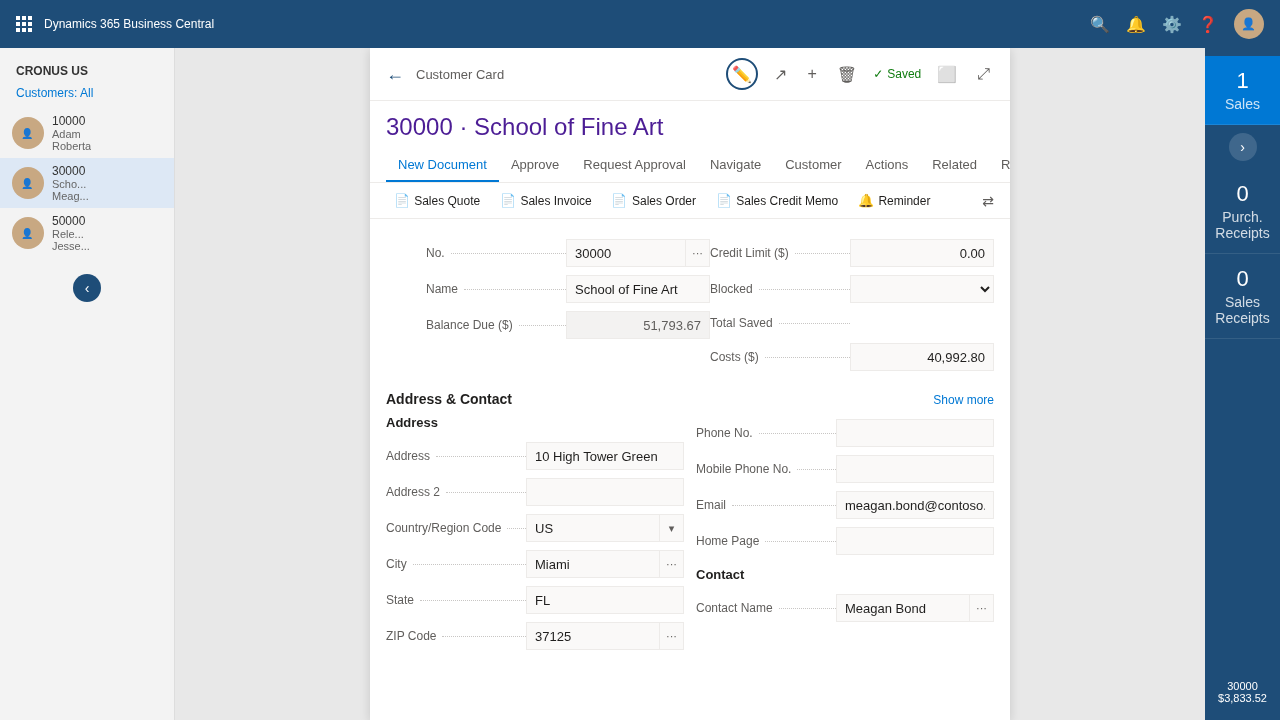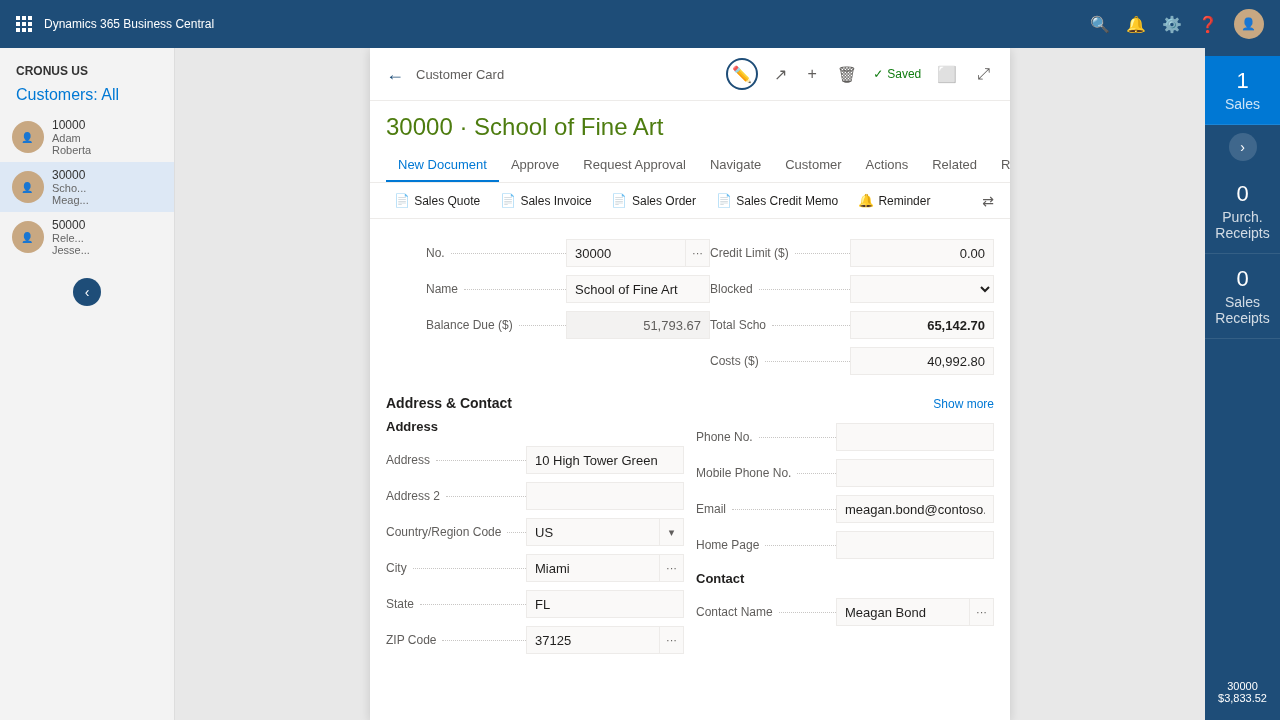--- a/index.html
+++ b/index.html
@@ -80,21 +80,21 @@
       flex-shrink: 0;
     }
     .sidebar-header {
       padding: 8px 16px 4px;
       font-size: 12px;
       font-weight: 600;
       color: #333;
     }
     .sidebar-filter {
       padding: 4px 16px 8px;
-      font-size: 16px;
+      font-size: 12px;
       color: #0078d4;
       cursor: pointer;
     }
     .sidebar-item {
       display: flex;
       align-items: center;
       padding: 6px 12px;
       cursor: pointer;
       gap: 8px;
     }
@@ -216,21 +216,21 @@
       display: flex;
       align-items: center;
       gap: 4px;
     }
 
     
     .card-title {
       padding: 12px 16px 8px;
       font-size: 24px;
       font-weight: 400;
-      color: #4d7c0f;
+      color: #4c1d95;
     }
 
     
     .tab-bar {
       display: flex;
       padding: 0 16px;
       border-bottom: 1px solid #edebe9;
       gap: 0;
       align-items: center;
     }
@@ -611,24 +611,21 @@
             </div>
             <div class="field-row">
               <div class="field-label">Blocked</div>
               <div class="field-value">
                 <select class="field-select">
                   <option value=""></option>
                 </select>
               </div>
             </div>
             <div class="field-row">
-              <div class="field-label">Total Scho</div>
-              <div class="field-value">
-                <input type="text" class="field-input bold amount" readonly="" value="65,142.70" style="">
-              </div>
+              <div class="field-label">Total Saved</div>
             </div>
             <div class="field-row">
               <div class="field-label">Costs ($)</div>
               <div class="field-value">
                 <input type="text" class="field-input amount" readonly="" value="40,992.80" style="">
               </div>
             </div>
           </div>
         </div>
 

